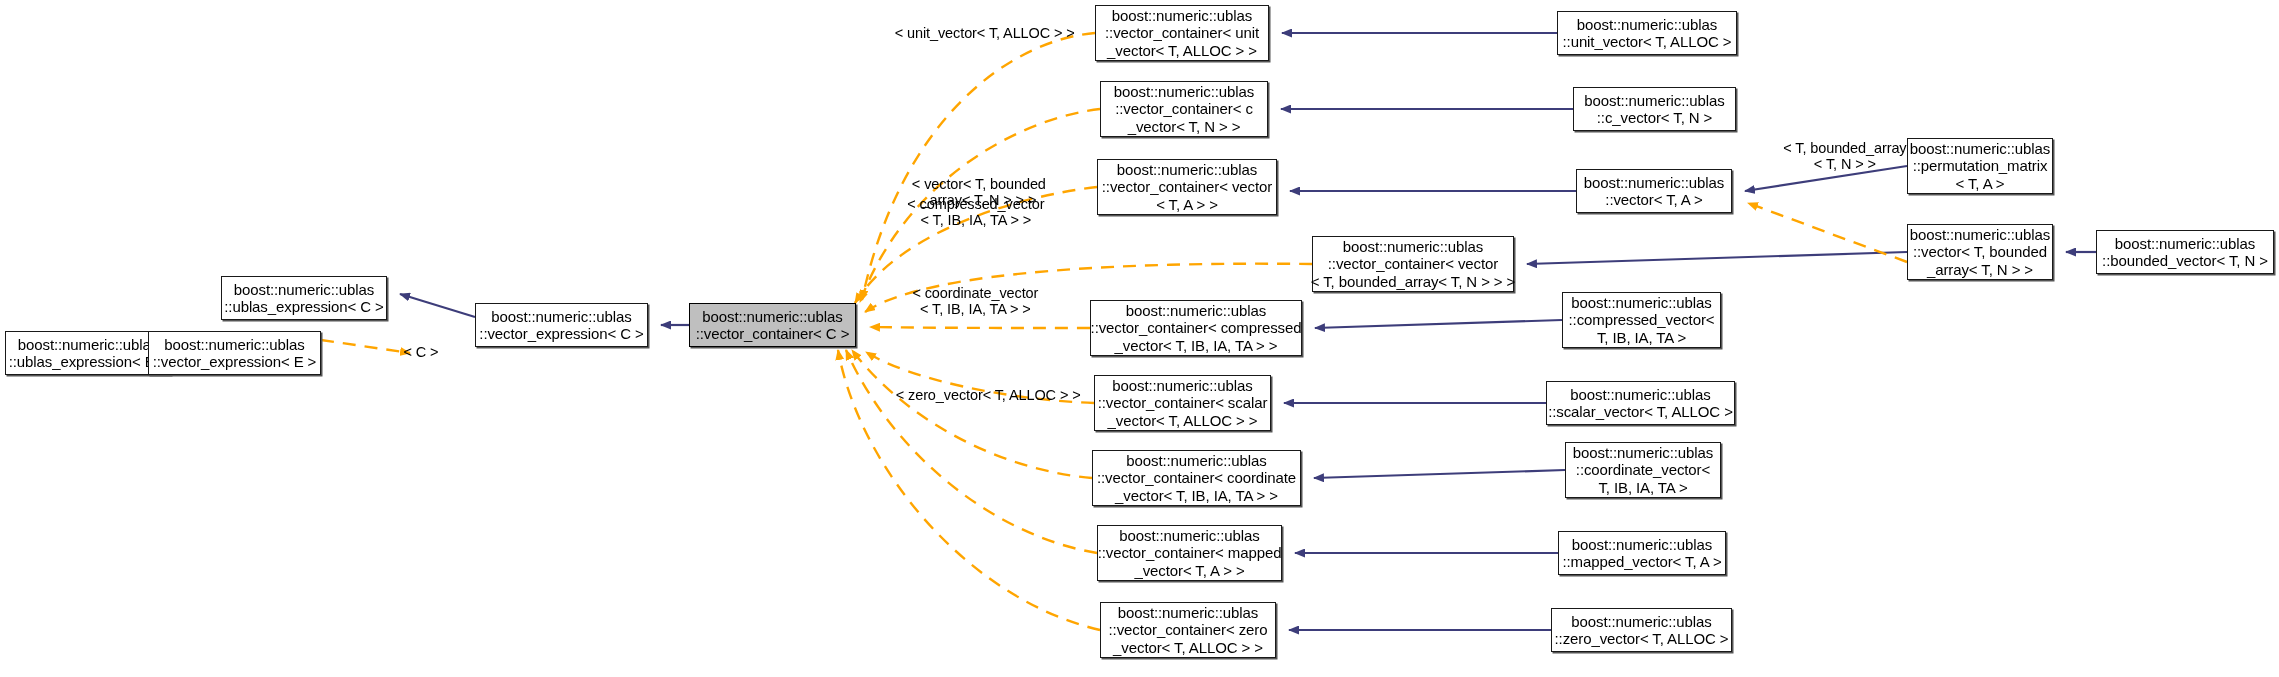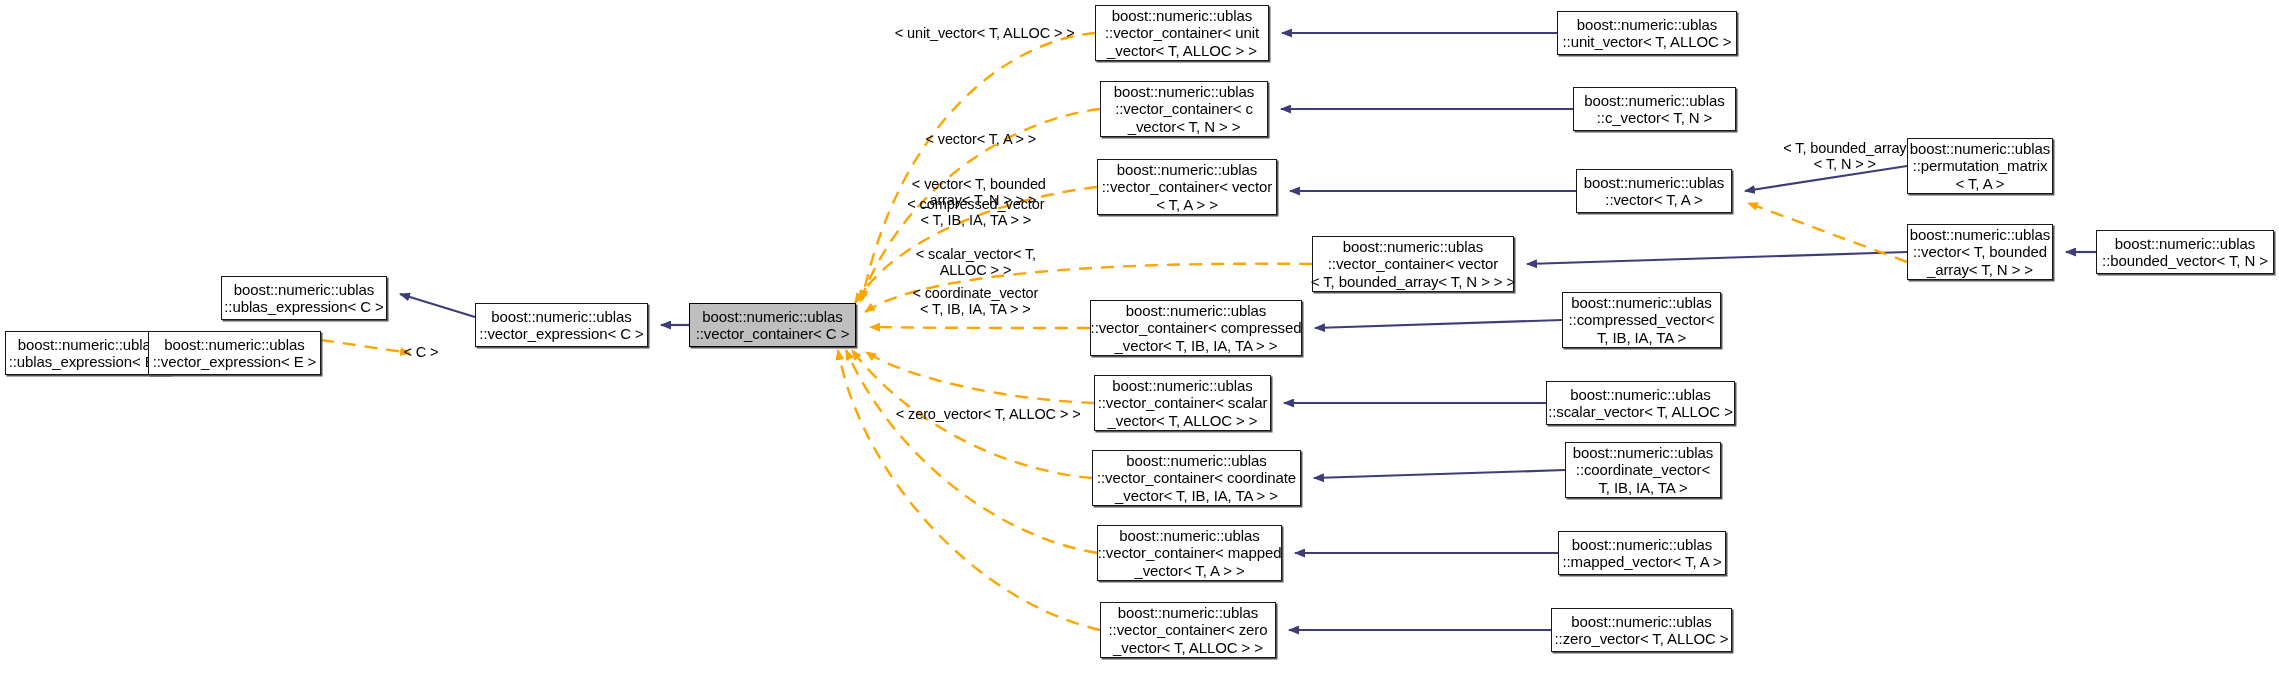--- a/index.html
+++ b/index.html
@@ -252,46 +252,39 @@
 
   <div class="edge-label" style="left:383px;top:327px;width:60px;">
     <span class="ln">&lt; C &gt;</span>
   </div>
 
   <div class="edge-label" style="left:879px;top:8px;width:190px;">
     <span class="ln">&lt; unit_vector&lt; T, ALLOC &gt; &gt;</span>
   </div>
 
 
-  <div class="edge-label" style="left:903px;top:114px;width:140px;">
-    <span class="ln">&lt; vector&lt; T, A &gt; &gt;</span>
-  </div>
 
   <div class="edge-label" style="left:896px;top:159px;width:150px;">
     <span class="ln">&lt; vector&lt; T, bounded</span>
     <span class="ln">_array&lt; T, N &gt; &gt; &gt;</span>
   </div>
 
   <div class="edge-label" style="left:890px;top:179px;width:156px;">
     <span class="ln">&lt; compressed_vector</span>
     <span class="ln">&lt; T, IB, IA, TA &gt; &gt;</span>
   </div>
 
-  <div class="edge-label" style="left:893px;top:229px;width:150px;">
-    <span class="ln">&lt; scalar_vector&lt; T,</span>
-    <span class="ln">ALLOC &gt; &gt;</span>
-  </div>
 
   <div class="edge-label" style="left:890px;top:268px;width:155px;text-align:center;">
     <span class="ln">&lt; coordinate_vector</span>
     <span class="ln">&lt; T, IB, IA, TA &gt; &gt;</span>
   </div>
 
 
-  <div class="edge-label" style="left:880px;top:389px;width:190px;">
+  <div class="edge-label" style="left:880px;top:370px;width:190px;">
     <span class="ln">&lt; zero_vector&lt; T, ALLOC &gt; &gt;</span>
   </div>
 
   <div class="edge-label" style="left:1762px;top:123px;width:150px;">
     <span class="ln">&lt; T, bounded_array</span>
     <span class="ln">&lt; T, N &gt; &gt;</span>
   </div>
 
 </div>
 

